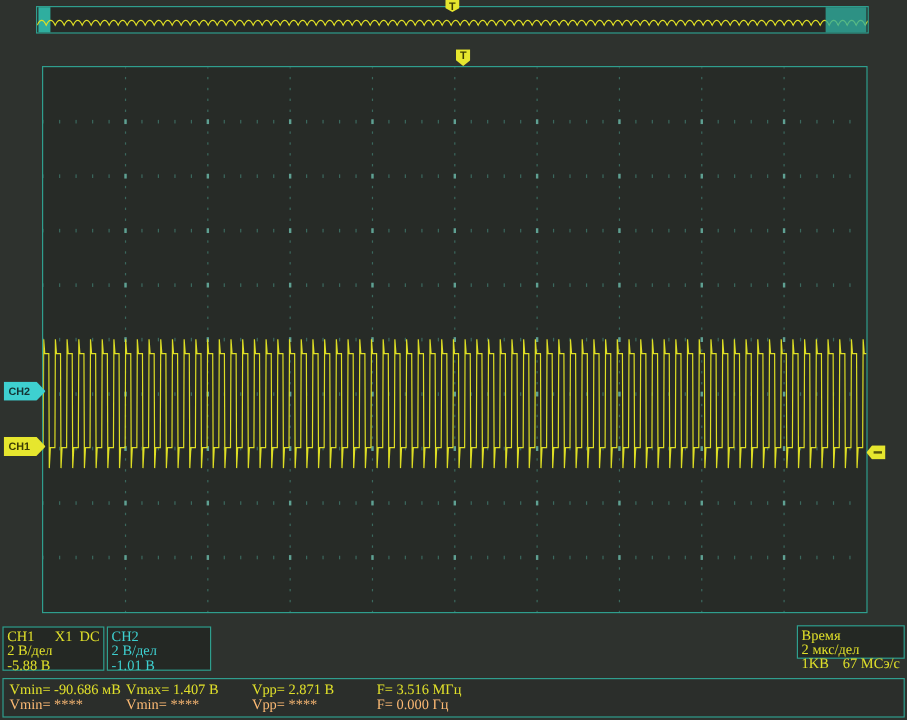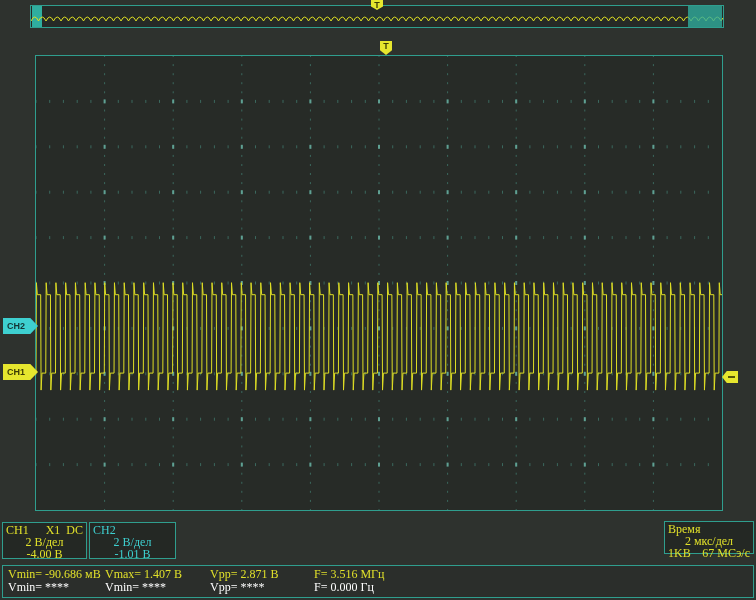--- a/index.html
+++ b/index.html
@@ -51,33 +51,33 @@
     content:""; position:absolute; left:6px; top:5px; width:7px; height:2px;
     background:#55550a;
   }
 
   
   .panel {
     position:absolute; box-sizing:border-box; border:1px solid #2f9e8e;
     background:#242824; font-size:12px; line-height:12px; padding:1px 3px;
   }
   .panel .prow { display:flex; justify-content:space-between; white-space:pre; }
-  .panel .prow.right { justify-content:center; }
+  .panel .prow.right { justify-content:flex-start; }
   .ch1-panel  { left:2px;   top:522px; width:85px; height:37px; color:#e0e02a; }
   .ch2-panel  { left:89px;  top:522px; width:87px; height:37px; color:#3ed0d0; }
-  .time-panel { left:664px; top:521px; width:90px; height:33px; color:#e0e02a; }
+  .time-panel { left:664px; top:521px; width:90px; height:28px; color:#e0e02a; }
 
   
   .meas-bar {
     position:absolute; left:2px; top:565px; width:752px; height:33px;
     box-sizing:border-box; border:1px solid #2f9e8e; background:#2b2e2b;
   }
   .meas { position:absolute; white-space:nowrap; font-size:12px; line-height:13px; }
   .meas.y { color:#e0e02a; }
-  .meas.c { color:#ffffff;font-family:Liberation Serif, serif; }
+  .meas.c { color:#fdba74;font-family:Liberation Serif, serif; }
   .m-r1 { top:2px; }  .m-r2 { top:15px; }
   .m-c0 { left:5px; } .m-c1 { left:102px; } .m-c2 { left:207px; } .m-c3 { left:311px; }
 </style>
 </head>
 <body>
 
 <div class="screen">
 
   <div class="top-strip">
     <div class="ts-block left"></div>
@@ -1088,21 +1088,21 @@
   <div class="ch-pointer ch2-pointer">CH2</div>
   <div class="ch-pointer ch1-pointer">CH1</div>
   <div class="trig-pointer"></div>
 
   <div class="panel ch1-panel">
     <div class="prow">
       <span>CH1</span>
       <span>X1  DC</span>
     </div>
     <div class="prow right"><span>2 В/дел</span></div>
-    <div class="prow right"><span>-4.00 В</span></div>
+    <div class="prow right"><span>-5.88 В</span></div>
   </div>
 
   <div class="panel ch2-panel">
     <div class="prow">
       <span>CH2</span>
     </div>
     <div class="prow right"><span>2 В/дел</span></div>
     <div class="prow right"><span>-1.01 В</span></div>
   </div>
 

